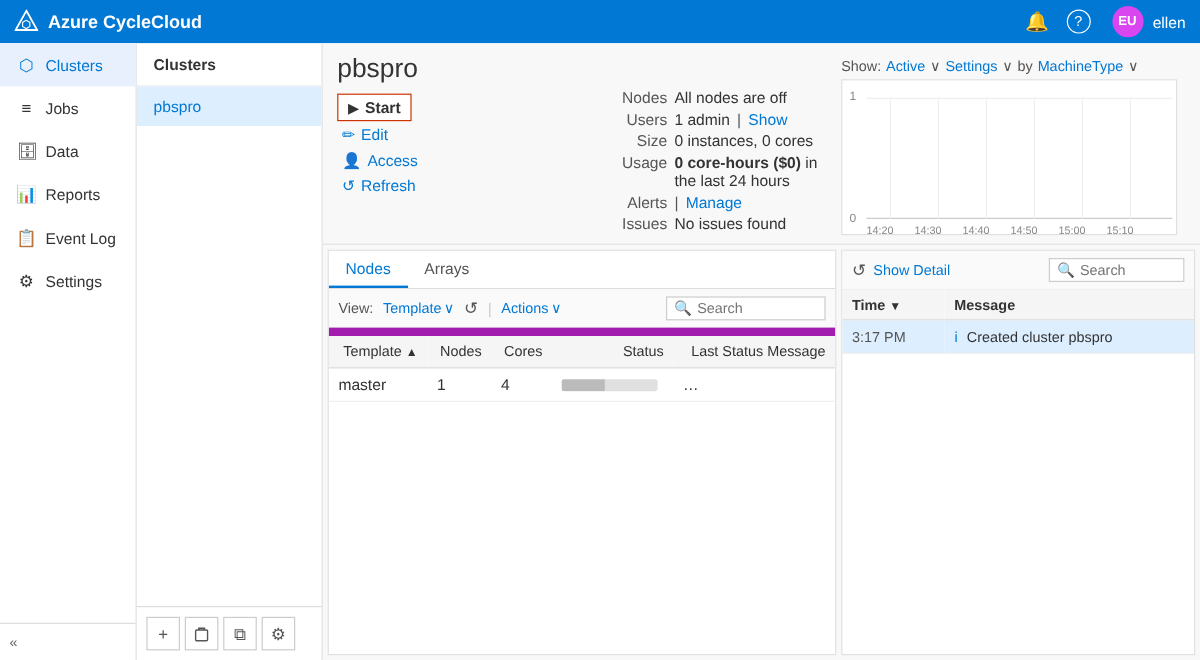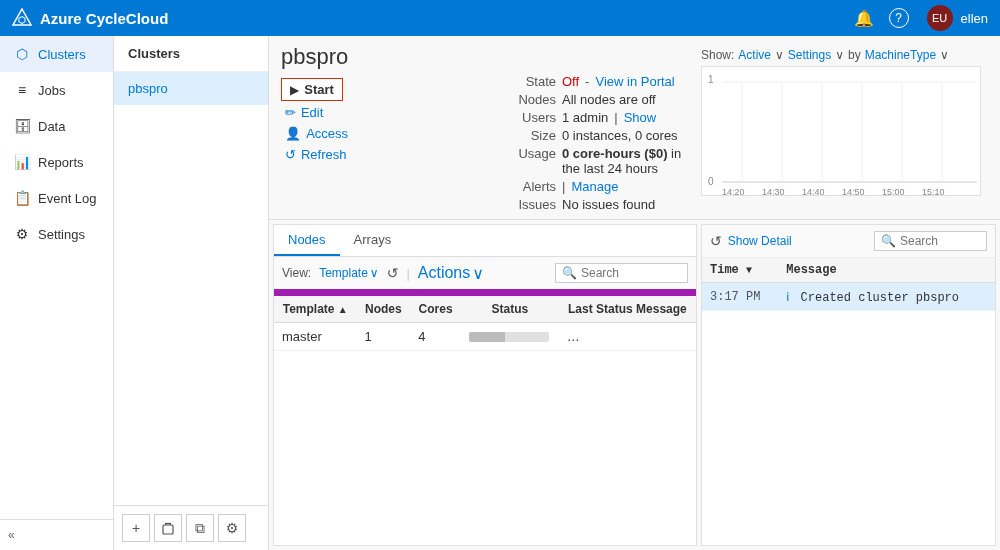--- a/index.html
+++ b/index.html
@@ -4,21 +4,21 @@
   <style>
     * { box-sizing: border-box; margin: 0; padding: 0; }
     body { font-family: 'Segoe UI', Arial, sans-serif; font-size: 13px; color: #333; background: #f0f0f0; width: 1000px; height: 550px; overflow: hidden; display: flex; flex-direction: column; }
 
     
     .header { background: #0078d4; color: white; height: 36px; display: flex; align-items: center; padding: 0 12px; flex-shrink: 0; }
     .header-logo { display: flex; align-items: center; gap: 8px; font-size: 15px; font-weight: 600; flex: 1; }
     .header-logo svg { width: 20px; height: 20px; }
     .header-icons { display: flex; align-items: center; gap: 14px; }
     .header-icon { color: white; cursor: pointer; font-size: 16px; }
-    .header-user { background: #7f1d1d; border-radius: 50%; width: 26px; height: 26px; display: flex; align-items: center; justify-content: center; font-size: 11px; font-weight: normal; color: white; margin-left: 4px; text-align: center; }
+    .header-user { background: #d946ef; border-radius: 50%; width: 26px; height: 26px; display: flex; align-items: center; justify-content: center; font-size: 11px; font-weight: bold; color: white; margin-left: 4px; text-align: center; }
     .header-username { color: white; font-size: 13px; margin-left: 4px; text-align: center; }
 
     
     .main { display: flex; flex: 1; overflow: hidden; }
 
     
     .sidebar { width: 114px; background: white; border-right: 1px solid #ddd; display: flex; flex-direction: column; flex-shrink: 0; }
     .sidebar-nav { flex: 1; }
     .sidebar-item { display: flex; align-items: center; gap: 8px; padding: 10px 14px; cursor: pointer; font-size: 13px; color: #333; }
     .sidebar-item.active { color: #0078d4; background: #e8f0fe; }
@@ -50,38 +50,38 @@
     
     .nodes-panel { flex: 1; background: white; border: 1px solid #e0e0e0; margin: 4px 4px 4px 4px; overflow: auto; }
     .nodes-tabs { display: flex; border-bottom: 1px solid #ddd; }
     .nodes-tab { padding: 7px 14px; cursor: pointer; font-size: 13px; color: #555; border-bottom: 2px solid transparent; }
     .nodes-tab.active { color: #0078d4; border-bottom: 2px solid #0078d4; }
     .nodes-toolbar { display: flex; align-items: center; gap: 8px; padding: 6px 8px; border-bottom: 7px solid #a21caf; background: #fafafa; }
     .nodes-toolbar-label { font-size: 12px; color: #555; }
     .toolbar-dropdown { font-size: 12px; color: #0078d4; cursor: pointer; display: flex; align-items: center; gap: 2px; }
     .toolbar-sep { color: #ccc; }
     .toolbar-refresh { color: #555; cursor: pointer; font-size: 14px; }
-    .toolbar-actions { font-size: 16px; color: #0078d4; cursor: pointer; display: flex; align-items: center; gap: 2px; }
+    .toolbar-actions { font-size: 12px; color: #0078d4; cursor: pointer; display: flex; align-items: center; gap: 2px; }
     .toolbar-search { margin-left: auto; display: flex; align-items: center; gap: 4px; border: 1px solid #ccc; padding: 2px 6px; background: white; }
     .toolbar-search input { border: none; outline: none; font-size: 12px; width: 100px; }
     .nodes-table { width: 100%; border-collapse: collapse; font-size: 13px; }
-    .nodes-table th { text-align: center; padding: 6px 8px; background: #f5f5f5; border-bottom: 1px solid #ddd; font-weight: 700; color: #333; font-size: 12px; cursor: pointer; }
+    .nodes-table th { text-align: right; padding: 6px 8px; background: #f5f5f5; border-bottom: 1px solid #ddd; font-weight: 400; color: #333; font-size: 12px; cursor: pointer; }
     .nodes-table td { padding: 6px 8px; border-bottom: 1px solid #f0f0f0; vertical-align: middle; }
     .status-bar-container { width: 80px; height: 10px; background: #e0e0e0; border-radius: 2px; overflow: hidden; }
     .status-bar-fill { height: 100%; background: #bbb; width: 45%; }
     .sort-arrow { font-size: 10px; }
 
     
     .event-panel { width: 295px; background: white; border: 1px solid #e0e0e0; margin: 4px 4px 4px 0; flex-shrink: 0; overflow: auto; }
     .event-toolbar { display: flex; align-items: center; gap: 6px; padding: 6px 8px; border-bottom: 1px solid #eee; background: #fafafa; }
     .event-refresh { font-size: 14px; color: #555; cursor: pointer; }
     .event-detail-label { font-size: 12px; color: #0078d4; cursor: pointer; }
     .event-search { margin-left: auto; display: flex; align-items: center; gap: 4px; border: 1px solid #ccc; padding: 2px 6px; background: white; }
     .event-search input { border: none; outline: none; font-size: 12px; width: 80px; }
-    .event-table { width: 100%; border-collapse: collapse; font-size: 12px; font-family: Liberation Mono, monospace; }
+    .event-table { width: 100%; border-collapse: collapse; font-size: 12px; }
     .event-table th { text-align: left; padding: 5px 8px; background: #f5f5f5; border-bottom: 1px solid #ddd; font-weight: 600; color: #333; font-size: 12px; }
     .event-table td { padding: 5px 8px; border-bottom: 1px solid #f0f0f0; vertical-align: middle; }
     .event-table tr.selected td { background: #ddeeff; }
     .event-time { white-space: nowrap; color: #555; }
     .event-icon { color: #0078d4; margin-right: 4px; }
     .sort-icon { font-size: 10px; }
   </style>
 </head>
 <body>
 
@@ -177,26 +177,20 @@
             <span>Access</span>
           </div>
           <div class="cluster-action-link">
             <span>↺</span>
             <span>Refresh</span>
           </div>
         </div>
       </div>
 
       <div style="flex:1; padding-top:30px;">
-        <div class="info-row">
-          <span class="info-label">State</span>
-          <span class="status-off">Off</span>
-          <span style="color:#555;">-</span>
-          <a class="info-link">View in Portal</a>
-        </div>
         <div class="info-row">
           <span class="info-label">Nodes</span>
           <span class="info-value">All nodes are off</span>
         </div>
         <div class="info-row">
           <span class="info-label">Users</span>
           <span class="info-value">1 admin</span>
           <span style="color:#555;">|</span>
           <a class="info-link">Show</a>
         </div>

